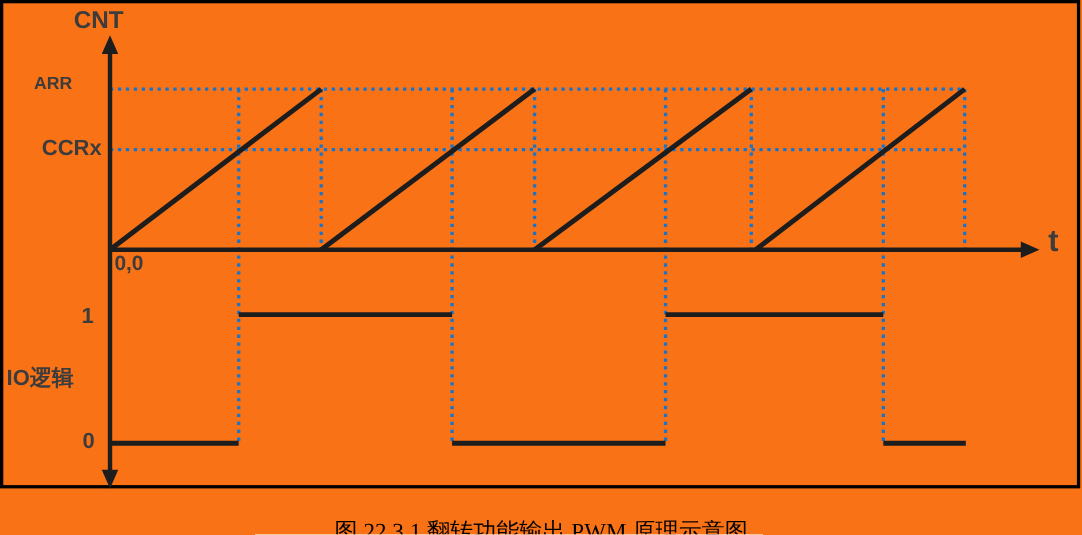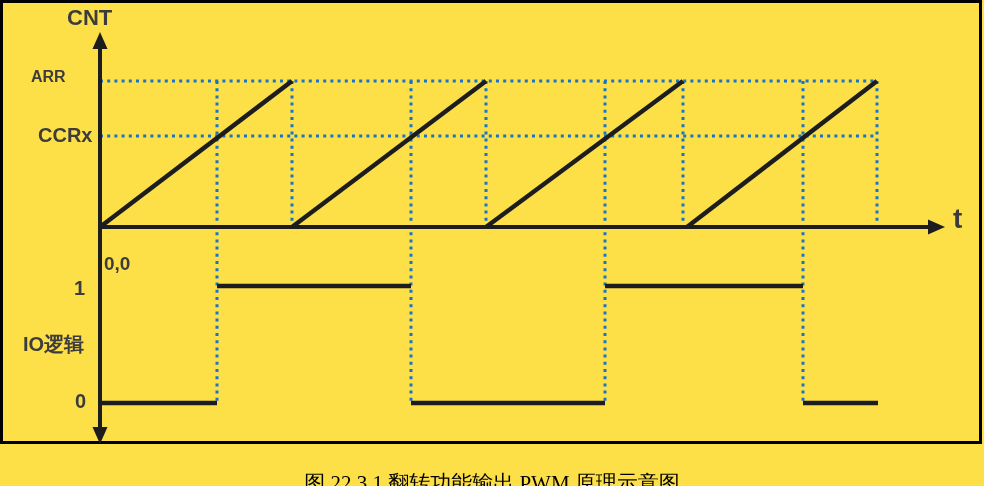--- a/index.html
+++ b/index.html
@@ -1,37 +1,37 @@
 <!DOCTYPE html>
 <html><head>
 <meta charset="utf-8">
 <style>
   html, body { margin: 0; padding: 0; background: #ffffff; }
   #canvas {
     position: relative;
     width: 984px;
     height: 486px;
-    background: #fde047;
+    background: #f97316;
     font-family: "Liberation Sans", "DejaVu Sans", sans-serif;
     overflow: hidden;
   }
   #waveform-svg { position: absolute; left: 0; top: 0; }
   .axis-label {
     position: absolute;
     color: #3c3c3c;
     font-weight: bold;
     white-space: nowrap;
     line-height: 1.1;
   }
   .lbl-cnt    { left: 67px;  top: 6px;   font-size: 22px; }
   .lbl-arr    { left: 31px;  top: 68px;  font-size: 16px; }
   .lbl-ccrx   { left: 26px;  top: 124px; font-size: 20px; margin-left: 12px; }
-  .lbl-origin { left: 104px; top: 230px; font-size: 19px; margin-top: 24px; }
+  .lbl-origin { left: 104px; top: 230px; font-size: 19px; }
   .lbl-one    { left: 74px;  top: 277px; font-size: 20px; }
-  .lbl-io     { left: 23px;   top: 333px; font-size: 20px; }
+  .lbl-io     { left: 6px;   top: 333px; font-size: 20px; }
   .lbl-zero   { left: 75px;  top: 390px; font-size: 20px; }
   .lbl-t      { left: 953px; top: 204px; font-size: 28px; }
   .caption {
     position: absolute;
     left: 0; top: 469px;
     width: 100%;
     text-align: center;
     font-family: "Liberation Serif", "DejaVu Serif", serif;
     font-size: 21px;
     color: #000000;

